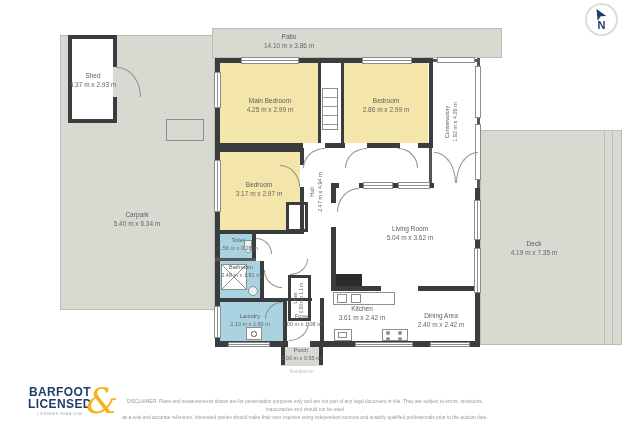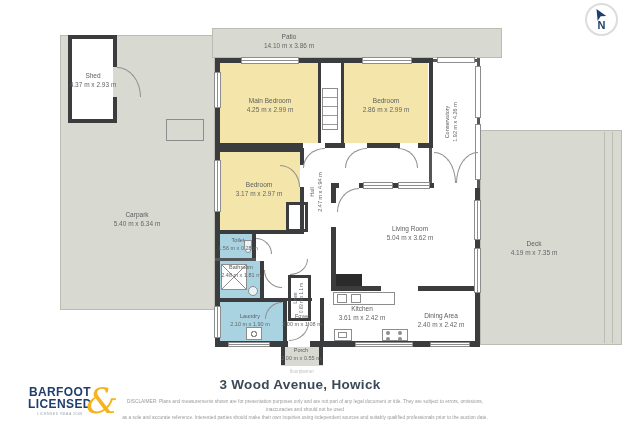--- a/index.html
+++ b/index.html
@@ -250,21 +250,20 @@
   <div class="rlabel" style="left:441px;top:320px;">
     <div class="rname">Dining Area</div>
       <div>2.40 m x 2.42 m</div>
     </div>
   <div class="rlabel" style="left:534px;top:248px;">
     <div class="rname">Deck</div>
       <div>4.19 m x 7.35 m</div>
     </div>
 
   <div id="watermark">floorplanner</div>
-  <div id="title">3 Wood Avenue, Howick</div>
 
   <div id="logo">
     <div class="l1">BARFOOT</div>
     <div class="l2">LICENSED</div>
     <div class="amp">&amp;</div>
     <div class="tag">LICENSED REAA 2008</div>
   </div>
 
   <div id="disclaimer">
     <div>DISCLAIMER: Plans and measurements shown are for presentation purposes only and are not part of any legal document or title. They are subject to errors, omissions, inaccuracies and should not be used</div>

